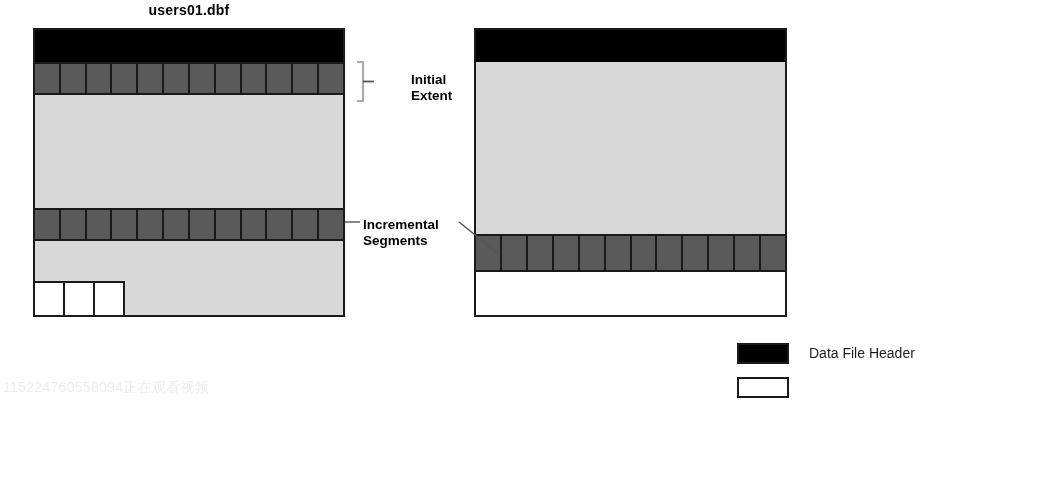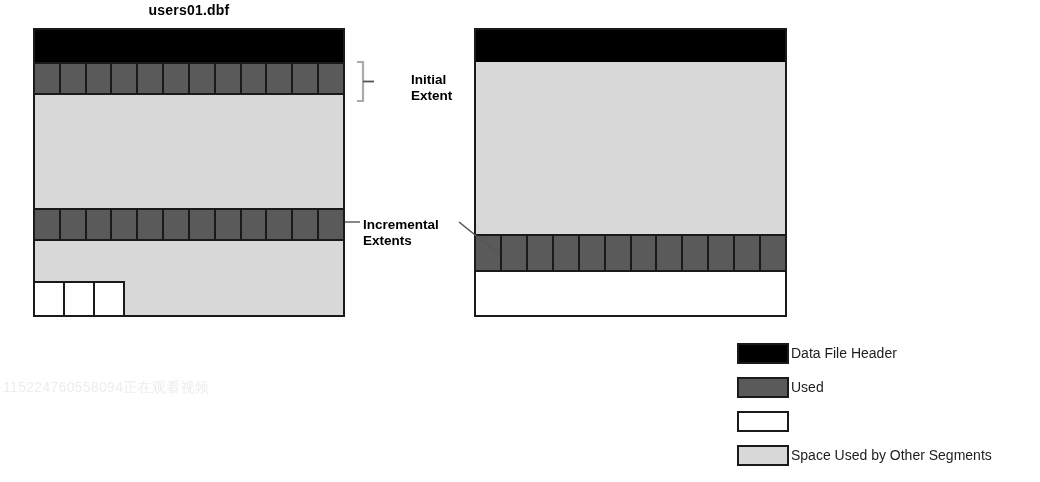--- a/index.html
+++ b/index.html
@@ -136,21 +136,21 @@
     height: 21px;
     box-sizing: border-box;
     border: 2px solid #1a1a1a;
     flex: 0 0 auto;
   }
   .sw-header { background: #000000; }
   .sw-used   { background: #5a5a5a; }
   .sw-free   { background: #ffffff; }
   .sw-other  { background: #d8d8d8; }
   .legend-text {
-    margin-left: 2px;
+    margin-left: 20px;
     font-size: 14px;
     color: #1c1c1c;
     white-space: nowrap;
   }
 
   
   #watermark {
     position: absolute;
     left: 3px;
     top: 379px;
@@ -244,35 +244,27 @@
 
     <path d="M 345 222 L 360 222" fill="none" stroke="#7a7a7a" stroke-width="1.8"></path>
 
     <path d="M 459 222 L 500 255" fill="none" stroke="#555555" stroke-width="1.6"></path>
   </svg>
 
   <div class="annot-label" id="label-initial-extent">Initial
 Extent</div>
 
   <div class="annot-label" id="label-incremental-extents">Incremental
-Extents</div>
+Segments</div>
 
   <div class="legend">
     <div class="legend-row">
       <div class="legend-swatch sw-header"></div>
       <div class="legend-text">Data File Header</div>
     </div>
     <div class="legend-row">
-      <div class="legend-swatch sw-used"></div>
-      <div class="legend-text">Used</div>
-    </div>
-    <div class="legend-row">
       <div class="legend-swatch sw-free"></div>
     </div>
-    <div class="legend-row">
-      <div class="legend-swatch sw-other"></div>
-      <div class="legend-text">Space Used by Other Segments</div>
-    </div>
   </div>
 
   <div id="watermark">115224760558094正在观看视频</div>
 
 </div>
 
 </body></html>

